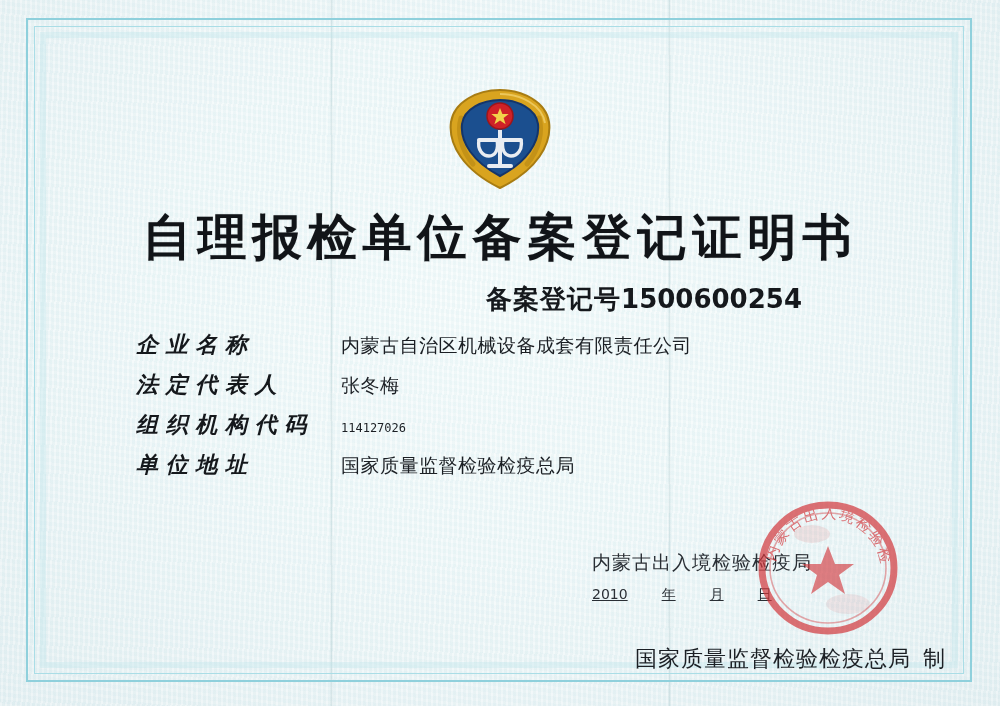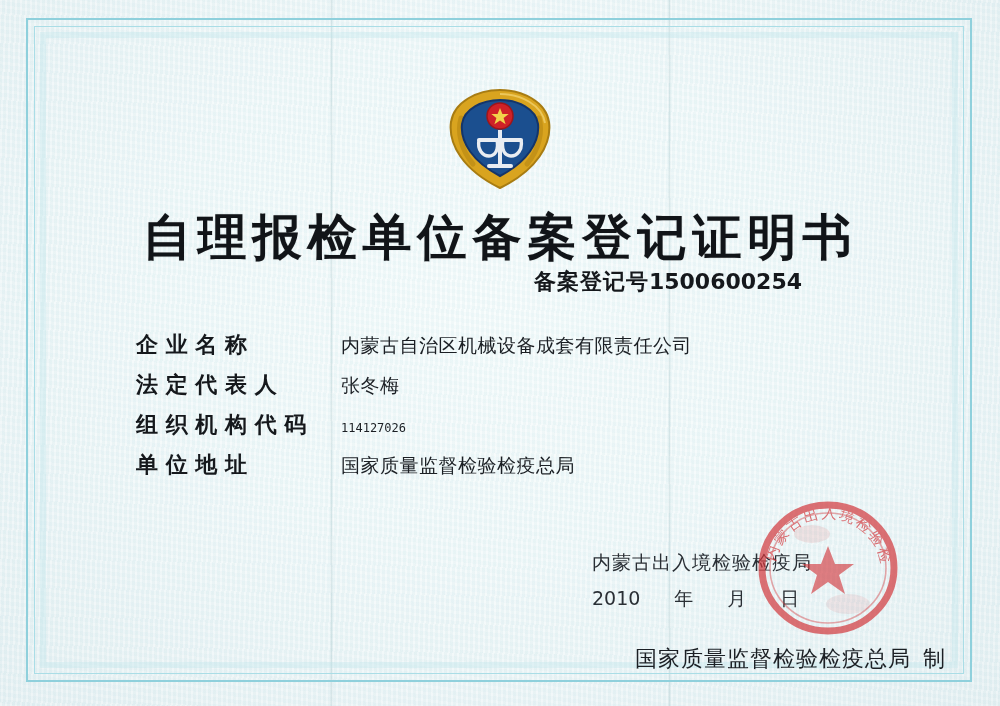--- a/index.html
+++ b/index.html
@@ -90,22 +90,22 @@
     letter-spacing: 6px;
     color: #111418;
     font-family: "DejaVu Sans", "Liberation Sans", sans-serif;
     text-shadow: 0 0 1px rgba(0,0,0,0.25);
   }
 
   
   #reg-line {
     position: absolute;
     right: 198px;
-    top: 267px;
-    font-size: 22px;
+    top: 282px;
+    font-size: 26px;
     color: #15181c;
     white-space: nowrap;
     font-weight: bold;
     text-align: center;
   }
   #reg-line .reg-label { letter-spacing: 1px; }
   #reg-line .reg-value { letter-spacing: 0px; font-weight: bold; }
 
   
   #fields {
@@ -120,20 +120,21 @@
     height: 40px;
   }
   .field-label {
     width: 172px;
     font-size: 22px;
     font-weight: bold;
     color: #15181c;
     letter-spacing: 0px;
     display: flex;
     justify-content: space-between;
+    font-style: italic;
   }
   .field-value {
     font-size: 19px;
     color: #1b1f24;
     letter-spacing: 0.5px;
     font-weight: normal;
     margin-left: 33px;
   }
   .field-value.mono {
     font-family: "DejaVu Sans Mono", "Liberation Mono", monospace;
@@ -160,22 +161,23 @@
     color: #15181c;
     letter-spacing: 1px;
     width: 106px;
   }
   .issuer-value {
     font-size: 19px;
     color: #2a2f35;
     letter-spacing: 1px;
   }
   #date-row .issuer-value {
-    font-size: 19px;
+    font-size: 14px;
     letter-spacing: 0;
+    text-decoration: underline;
   }
   .date-year { margin-right: 34px; font-family: "DejaVu Sans", sans-serif; }
   .date-unit { margin-right: 34px; }
   .date-unit.last { margin-right: 0; }
 
   
   #seal {
     position: absolute;
     left: 752px;
     top: 494px;

